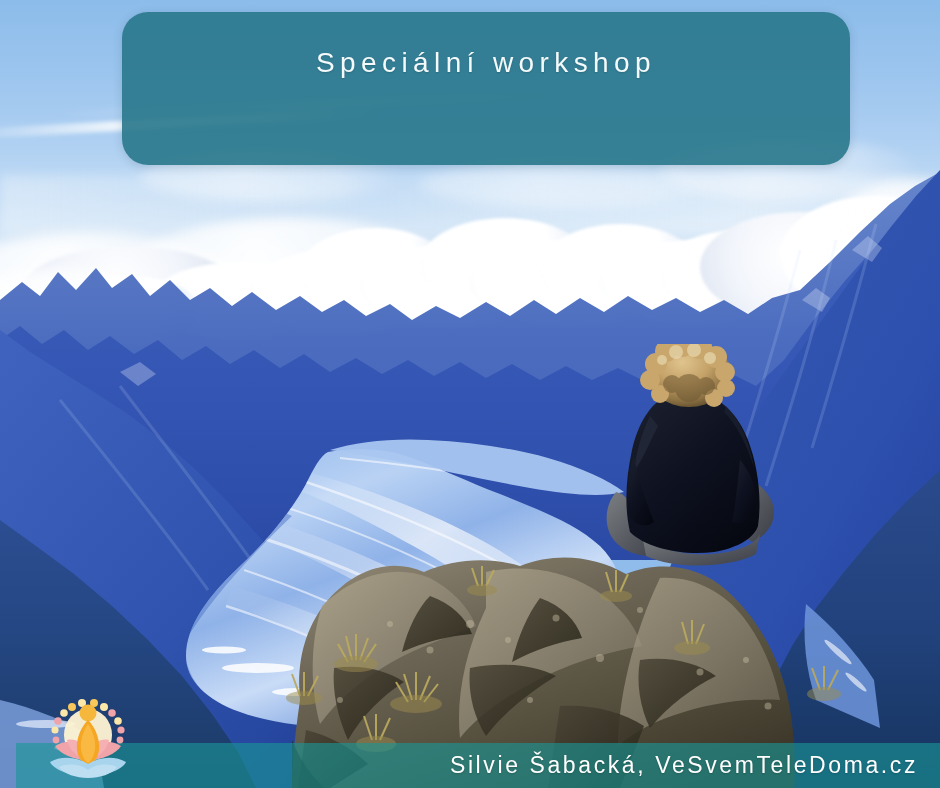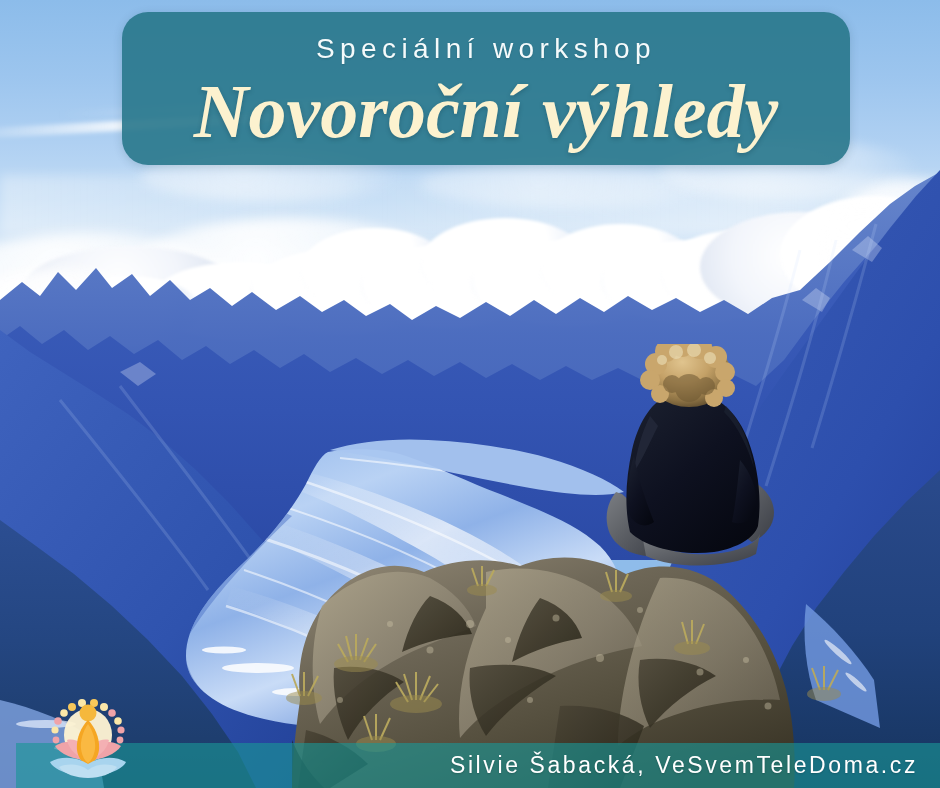--- a/index.html
+++ b/index.html
@@ -68,21 +68,21 @@
 
   
   .top-banner{
     position:absolute; left:122px; top:12px;
     width:728px; height:153px;
     background:rgba(40,119,139,0.90);
     border-radius:26px;
     box-shadow:0 2px 10px rgba(20,60,75,.18);
     display:flex;flex-direction:column;
     align-items:center;justify-content:flex-start;
-    padding-top:22px;
+    padding-top:36px;
     overflow:hidden;
   }
   .kicker{
     color:#F4FAFB;
     font-size:28px;
     font-weight:400;
     letter-spacing:5.4px;
     line-height:1.1;
     white-space:nowrap;
     text-shadow:0 1px 2px rgba(0,0,0,.15);
@@ -502,21 +502,20 @@
         <circle cx="430" cy="650" r="3.5"></circle>
       <circle cx="340" cy="700" r="3"></circle>
         <circle cx="530" cy="700" r="3"></circle>
       <circle cx="746" cy="660" r="3"></circle>
         <circle cx="768" cy="706" r="3.5"></circle>
     </g>
   </svg>
 
   <div class="top-banner">
     <div class="kicker">Speciální workshop</div>
-    <div class="headline">Novoroční výhledy</div>
   </div>
 
   <div class="bottom-banner">
     <div class="credit">Silvie Šabacká, VeSvemTeleDoma.cz</div>
   </div>
 
   <svg class="logo" viewBox="0 0 92 86">
 
     <g>
       <circle cx="14" cy="46" r="3.4" fill="#F0A3A8"></circle>

